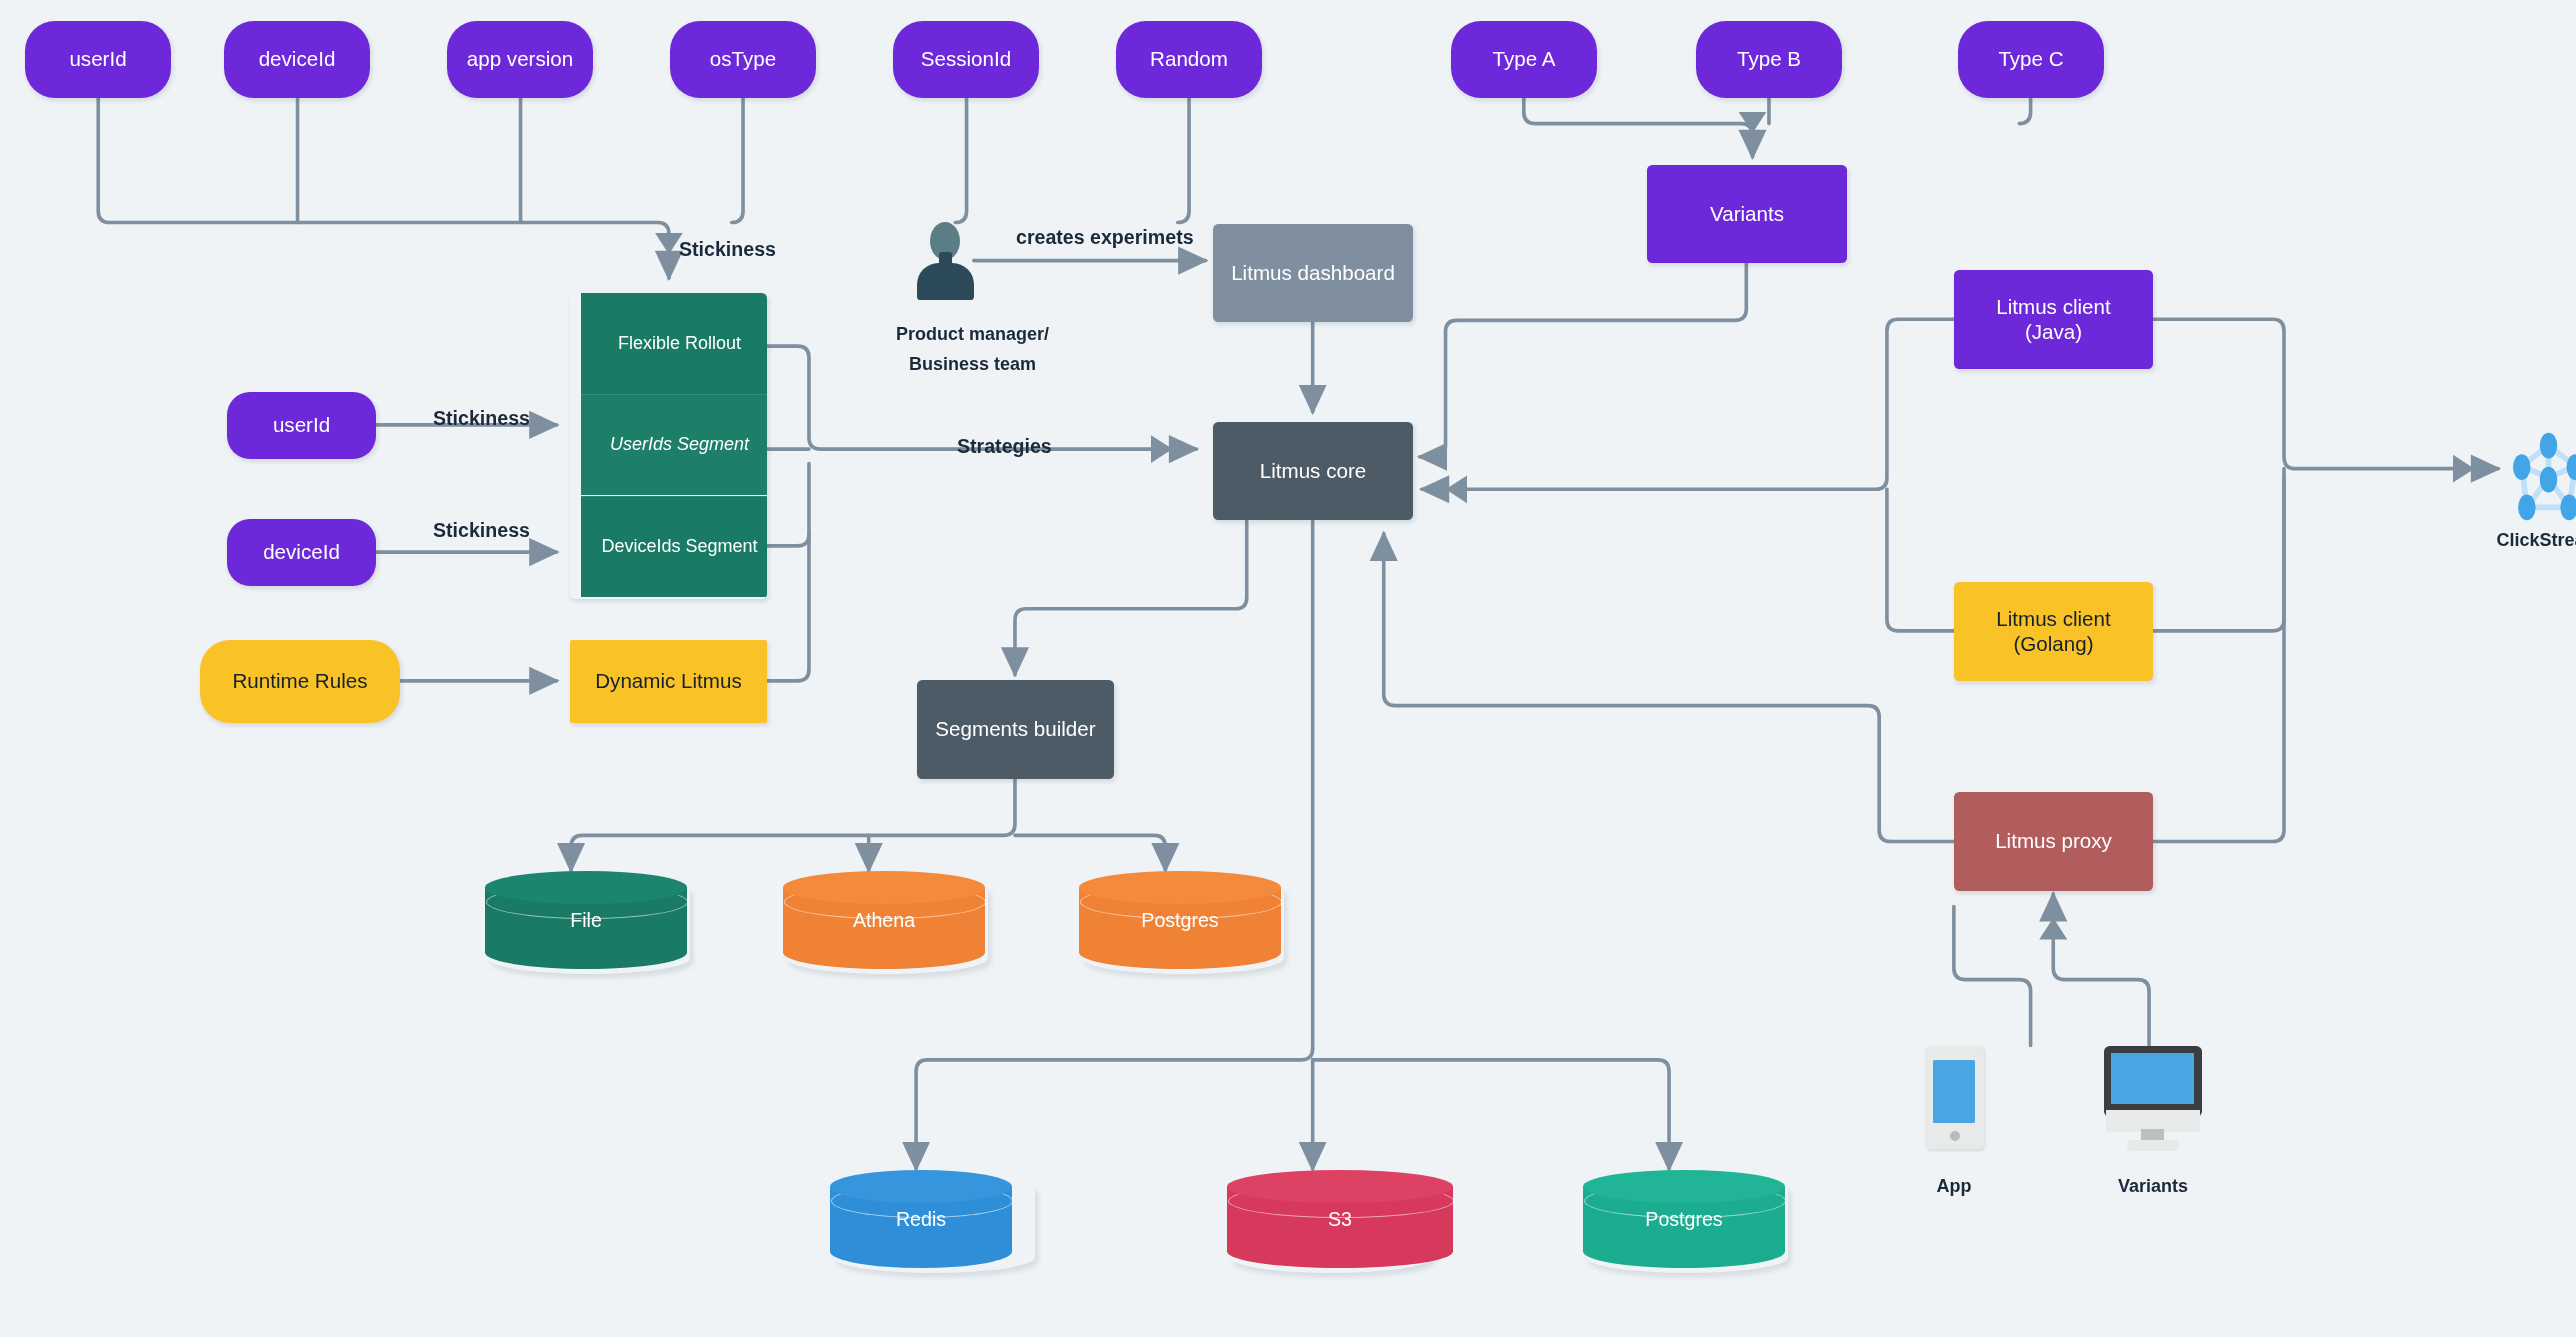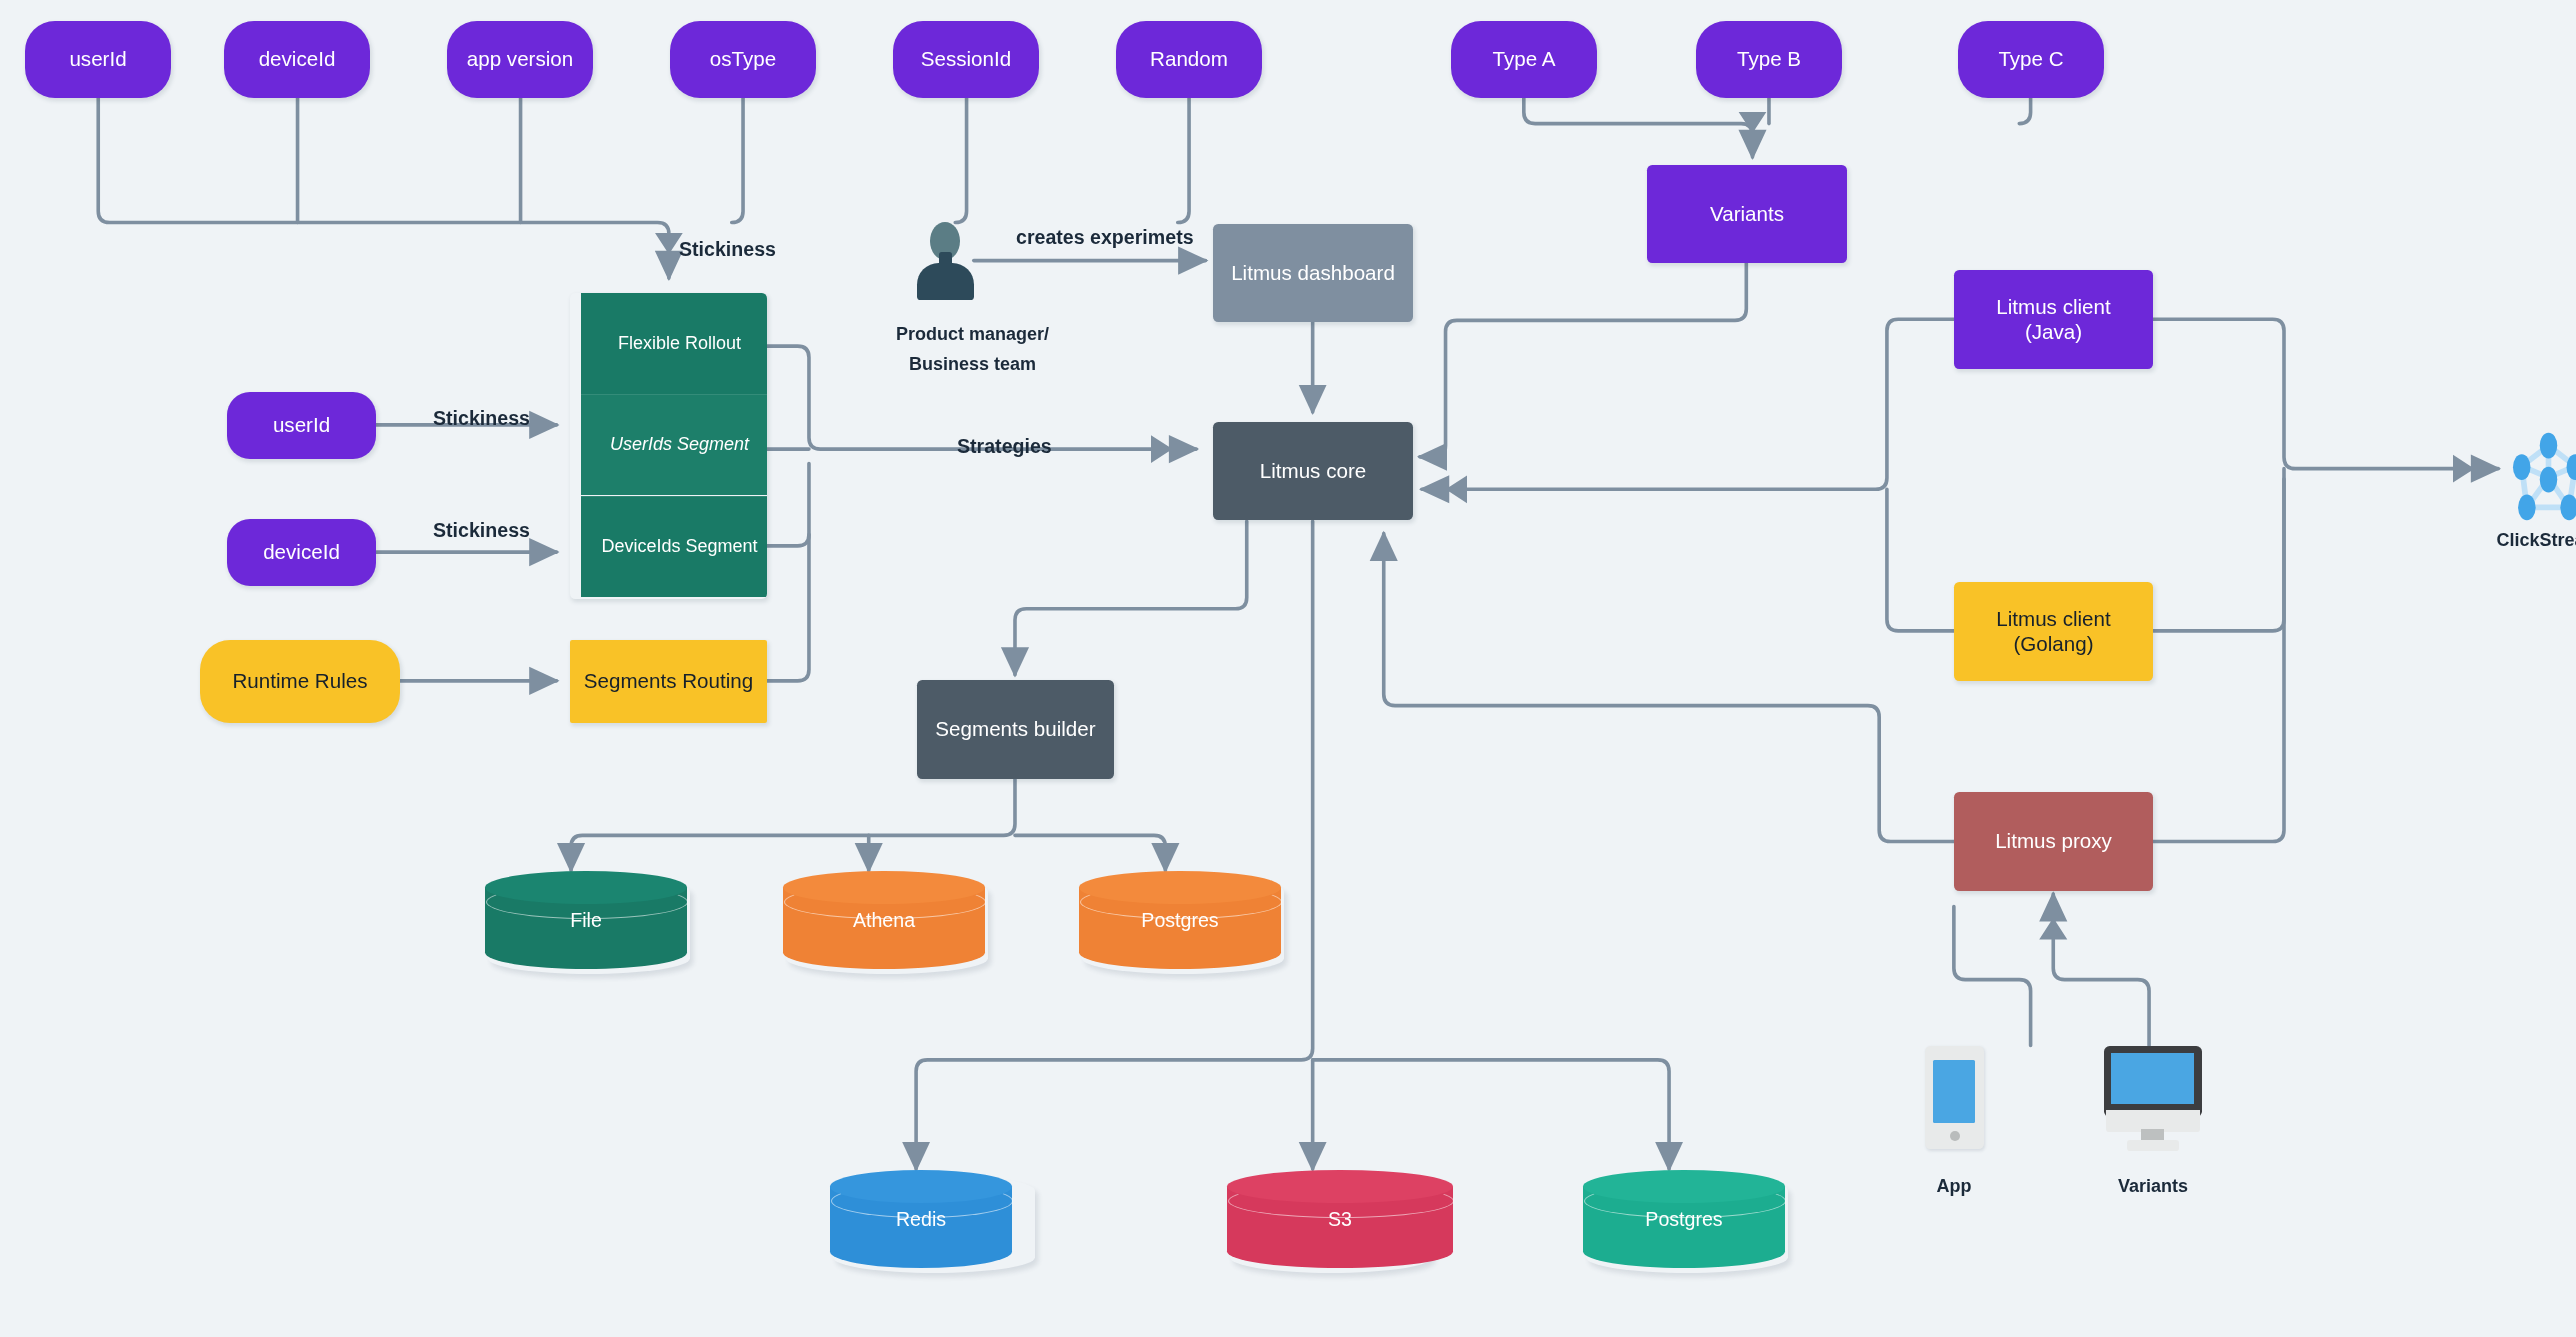--- a/index.html
+++ b/index.html
@@ -175,21 +175,21 @@
   <div class="node pill-sm green" style="left:227px;top:519px;width:149px;height:67px;">
     <span>deviceId</span>
   </div>
   <div class="edgelabel" style="left:433px;top:519px;">Stickiness</div>
 
   <div class="node pill yellow" style="left:200px;top:640px;width:200px;height:83px;">
     <span>Runtime Rules</span>
   </div>
 
   <div class="node rect yellow" style="left:570px;top:640px;width:197px;height:83px;border-radius:2.1px;">
-    <span>Segments Routing</span>
+    <span>Dynamic Litmus</span>
   </div>
 
   <div class="strategies">
     <div class="strat-cell c1">
       <span>Flexible Rollout</span>
     </div>
     <div class="strat-cell c2">
       <div class="divider"></div>
       <span>UserIds Segment</span>
     </div>

